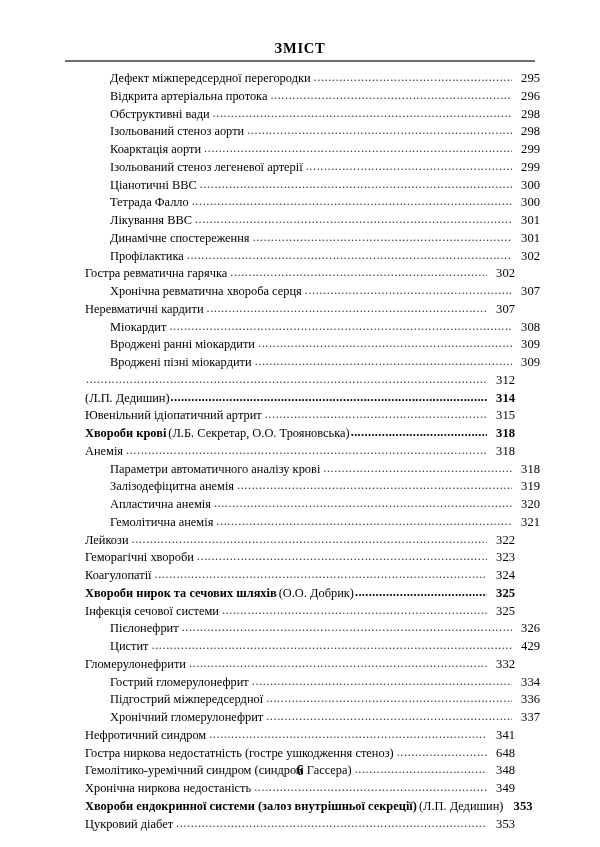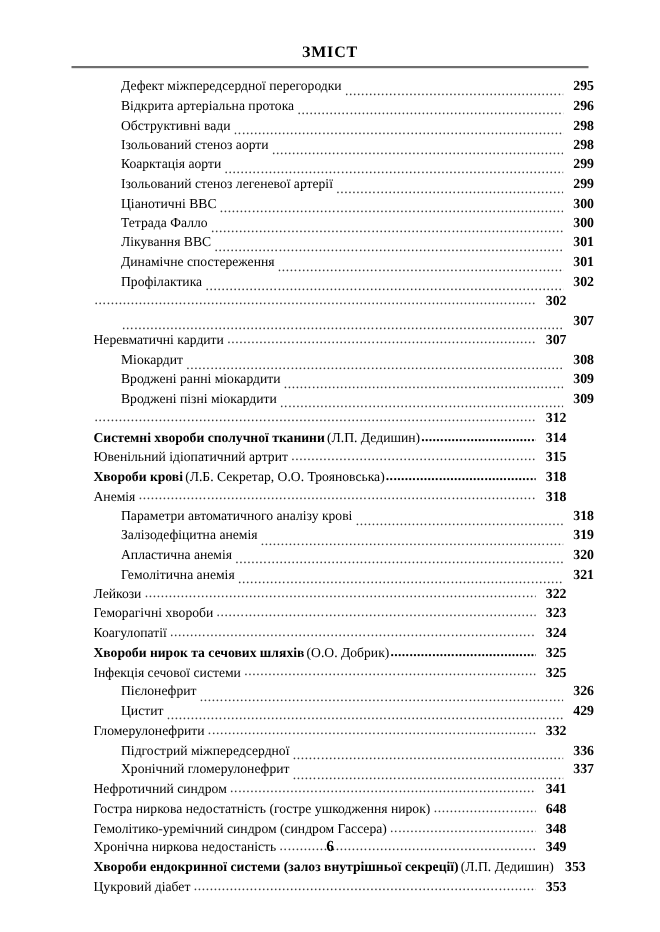--- a/index.html
+++ b/index.html
@@ -81,26 +81,25 @@
     color: #3a3a3a;
     position: relative;
     top: -0.08em;
   }
 
   .toc-row .pageno {
     flex: 0 0 auto;
     width: 27px;
     text-align: right;
     font-size: 12.6px;
-    font-weight: bold;
   }
 
   
   .lvl0 { padding-left: 0px; }
-  .lvl1 { padding-left: 25px; align-items: flex-end; }
+  .lvl1 { padding-left: 25px; }
 
   
   .toc-row.bold .label,
   .toc-row.bold .pageno { font-weight: bold; }
   .toc-row.bold .leader::after {
     font-weight: bold;
     color: #000000;
     letter-spacing: 0.35px;
   }
 
@@ -177,24 +176,26 @@
         <span class="label">Динамічне спостереження</span>
         <span class="leader"></span>
         <span class="pageno">301</span>
       </div>
       <div class="toc-row lvl1">
         <span class="label">Профілактика</span>
         <span class="leader"></span>
         <span class="pageno">302</span>
       </div>
       <div class="toc-row lvl0">
+        <span class="label">Гостра ревматична гарячка</span>
         <span class="leader"></span>
         <span class="pageno">302</span>
       </div>
       <div class="toc-row lvl1">
+        <span class="label">Хронічна ревматична хвороба серця</span>
         <span class="leader"></span>
         <span class="pageno">307</span>
       </div>
       <div class="toc-row lvl0">
         <span class="label">Неревматичні кардити</span>
         <span class="leader"></span>
         <span class="pageno">307</span>
       </div>
       <div class="toc-row lvl1">
         <span class="label">Міокардит</span>
@@ -209,21 +210,20 @@
       <div class="toc-row lvl1">
         <span class="label">Вроджені пізні міокардити</span>
         <span class="leader"></span>
         <span class="pageno">309</span>
       </div>
       <div class="toc-row lvl0">
         <span class="leader"></span>
         <span class="pageno">312</span>
       </div>
       <div class="toc-row lvl0 bold">
-        <span class="label">Системні хвороби сполучної тканини </span>
         <span class="auth">(Л.П. Дедишин)</span>
         <span class="leader"></span>
         <span class="pageno">314</span>
       </div>
       <div class="toc-row lvl0">
         <span class="label">Ювенільний ідіопатичний артрит</span>
         <span class="leader"></span>
         <span class="pageno">315</span>
       </div>
       <div class="toc-row lvl0 bold">
@@ -292,36 +292,41 @@
         <span class="label">Цистит</span>
         <span class="leader"></span>
         <span class="pageno">429</span>
       </div>
       <div class="toc-row lvl0">
         <span class="label">Гломерулонефрити</span>
         <span class="leader"></span>
         <span class="pageno">332</span>
       </div>
       <div class="toc-row lvl1">
+        <span class="label">Гострий гломерулонефрит</span>
+        <span class="leader"></span>
+        <span class="pageno">334</span>
+      </div>
+      <div class="toc-row lvl1">
         <span class="label">Підгострий міжпередсердної</span>
         <span class="leader"></span>
         <span class="pageno">336</span>
       </div>
       <div class="toc-row lvl1">
         <span class="label">Хронічний гломерулонефрит</span>
         <span class="leader"></span>
         <span class="pageno">337</span>
       </div>
       <div class="toc-row lvl0">
         <span class="label">Нефротичний синдром</span>
         <span class="leader"></span>
         <span class="pageno">341</span>
       </div>
       <div class="toc-row lvl0">
-        <span class="label">Гостра ниркова недостатність (гостре ушкодження нирок)</span>
+        <span class="label">Гостра ниркова недостатність (гостре ушкодження стеноз)</span>
         <span class="leader"></span>
         <span class="pageno">648</span>
       </div>
       <div class="toc-row lvl0">
         <span class="label">Гемолітико-уремічний синдром (синдром Гассера)</span>
         <span class="leader"></span>
         <span class="pageno">348</span>
       </div>
       <div class="toc-row lvl0">
         <span class="label">Хронічна ниркова недостаність</span>

